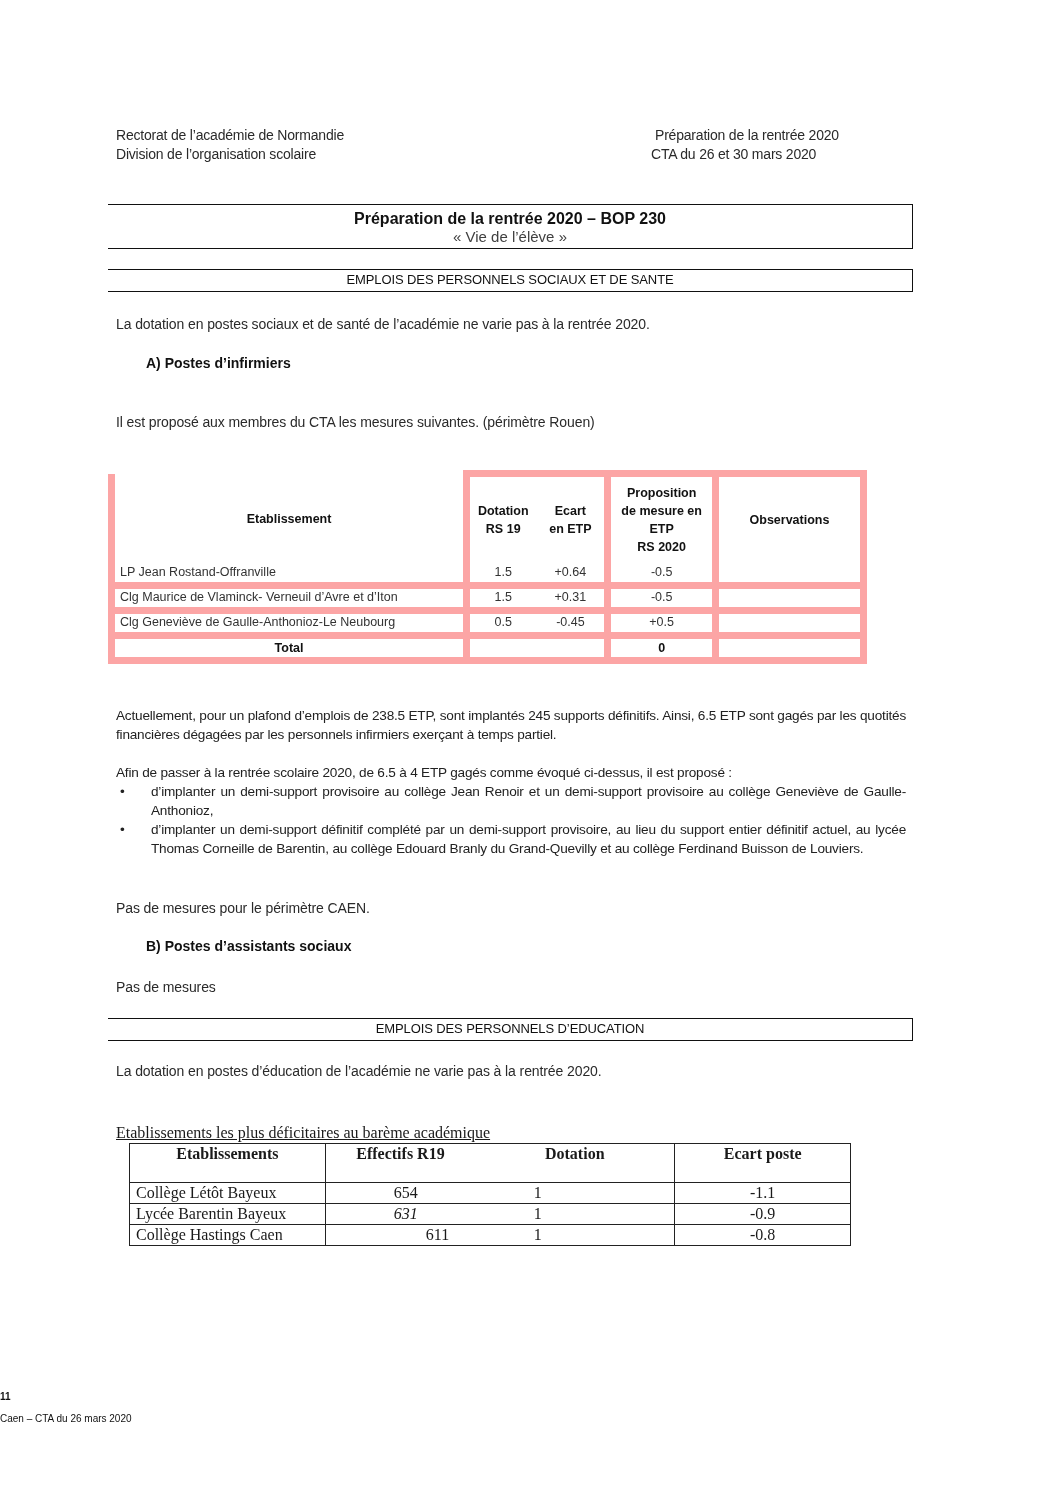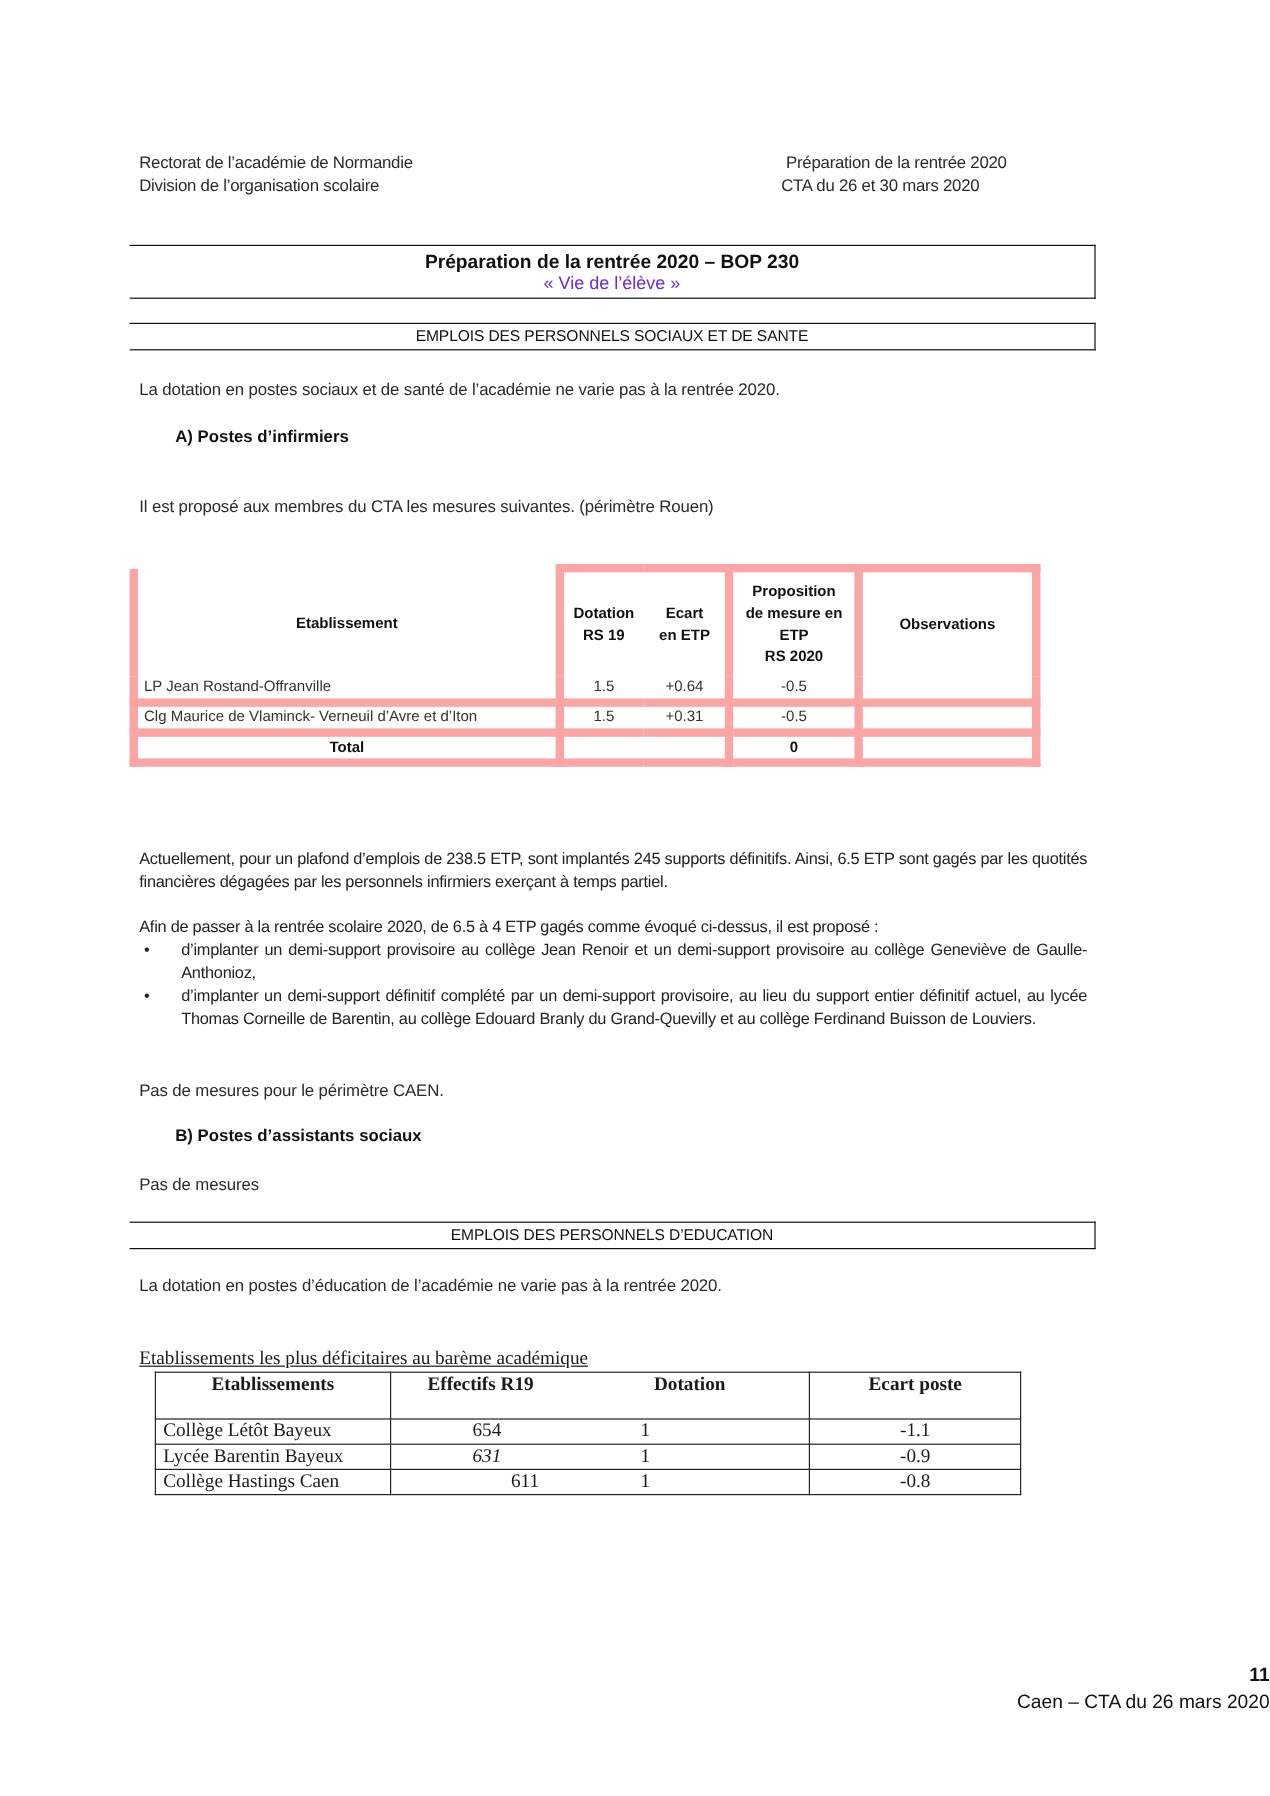--- a/index.html
+++ b/index.html
@@ -6,21 +6,21 @@
   body { width: 1058px; height: 1497px; position: relative; overflow: hidden; color: #1a1a1a; }
   .abs { position: absolute; }
   .cal { font-family: "Liberation Sans", sans-serif; }
   .arial { font-family: "Liberation Sans", sans-serif; }
   .times { font-family: "Liberation Serif", serif; }
 
   .hdr { font-size: 14px; line-height: 19px; color: #2a2a2a; letter-spacing: -0.2px; }
 
   .titlebox { left: 108px; width: 804px; border-top: 1.5px solid #111; border-bottom: 1.5px solid #111; border-right: 1.5px solid #111; text-align: center; }
   .title1 { font-size: 16px; font-weight: bold; line-height: 19px; color: #111; }
-  .title2 { font-size: 15px; line-height: 18px; color: #6d28d9; }
+  .title2 { font-size: 15px; line-height: 18px; color: #404040; }
   .sectbox { font-size: 13px; color: #111; line-height: 20px; letter-spacing: -0.1px; }
 
   .para { font-size: 14px; line-height: 19px; color: #2a2a2a; letter-spacing: -0.1px; }
   .parabig { font-size: 13.6px; line-height: 19px; color: #222; text-align: justify; letter-spacing: -0.2px; }
   .subhead { font-size: 14px; font-weight: bold; color: #111; }
 
   table.t1 { border-collapse: collapse; position: absolute; left: 108px; top: 470px; width: 759px; font-family: "Liberation Sans", sans-serif; font-size: 12.5px; color: #333; }
   table.t1 td { border: 7px solid #fca5a5; padding: 0 5px; height: 18px; line-height: 17px; }
   table.t1 .hd { font-weight: bold; color: #111; text-align: center; font-size: 12.5px; line-height: 18px; }
   table.t1 td.nb { border-top: none; border-bottom: none; }
@@ -30,21 +30,21 @@
   table.t2 td { border: 1px solid #222; height: 20px; line-height: 20px; padding: 0 6px; }
   table.t2 .hd { font-weight: bold; text-align: center; vertical-align: top; height: 38px; }
   table.t2 .c { text-align: center; }
   table.t2 td.nl { border-left: none; }
   table.t2 td.nr { border-right: none; }
 
   ul.bul { margin: 0; padding: 0; list-style: none; }
   ul.bul li { position: relative; padding-left: 35px; }
   ul.bul li .dot { position: absolute; left: 4px; top: 0; }
 
-  .footer { left: 0; width: 1058px; text-align: right; font-size: 16px; color: #111; line-height: 22px; }
+  .footer { left: 0; width: 1058px; text-align: left; font-size: 10px; color: #111; line-height: 22px; }
 </style>
 </head>
 <body>
 
 <div class="abs cal hdr" style="left:116px; top:126px;">
   <div>Rectorat de l’académie de Normandie</div>
   <div>Division de l’organisation scolaire</div>
 </div>
 <div class="abs cal hdr" style="left:651px; top:126px;">
   <div style="padding-left:4px;">Préparation de la rentrée 2020</div>
@@ -96,20 +96,27 @@
     <td class="c" style="border-top:none; border-right:none;">1.5</td>
     <td class="c" style="border-top:none; border-left:none;">+0.64</td>
     <td class="c" style="border-top:none;">-0.5</td>
     <td style="border-top:none;"></td>
   </tr>
   <tr>
     <td>Clg Maurice de Vlaminck- Verneuil d’Avre et d’Iton</td>
     <td class="c" style="border-right:none;">1.5</td>
     <td class="c" style="border-left:none;">+0.31</td>
     <td class="c">-0.5</td>
+    <td></td>
+  </tr>
+  <tr>
+    <td>Clg Geneviève de Gaulle-Anthonioz-Le Neubourg</td>
+    <td class="c" style="border-right:none;">0.5</td>
+    <td class="c" style="border-left:none;">-0.45</td>
+    <td class="c">+0.5</td>
     <td></td>
   </tr>
   <tr>
     <td class="hd">Total</td>
     <td style="border-right:none;"></td>
     <td style="border-left:none;"></td>
     <td class="hd">0</td>
     <td></td>
   </tr>
 </tbody>

